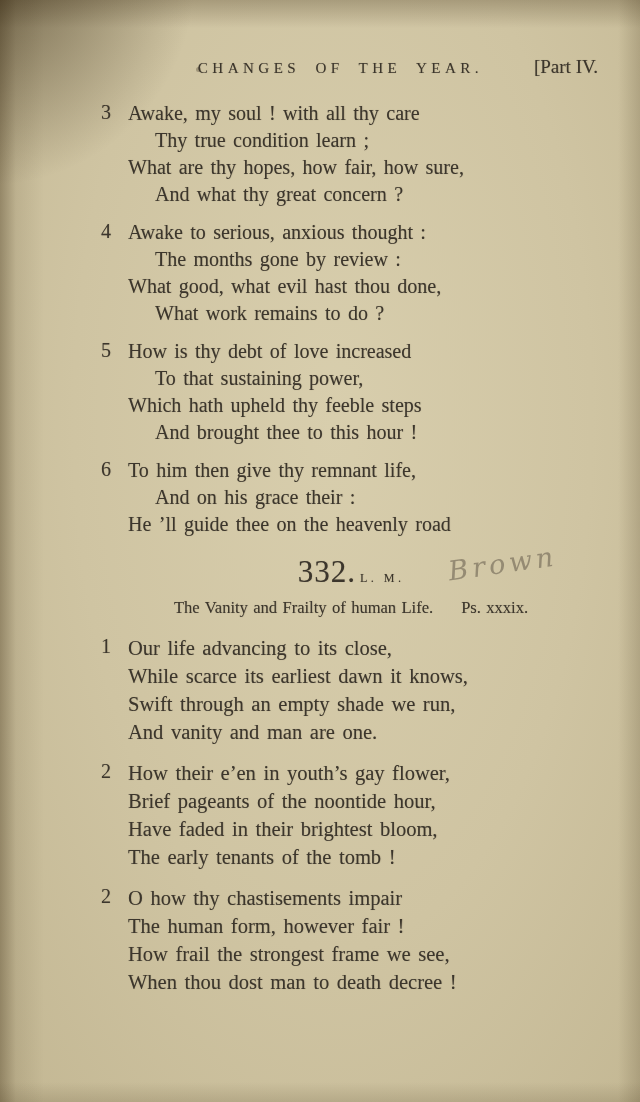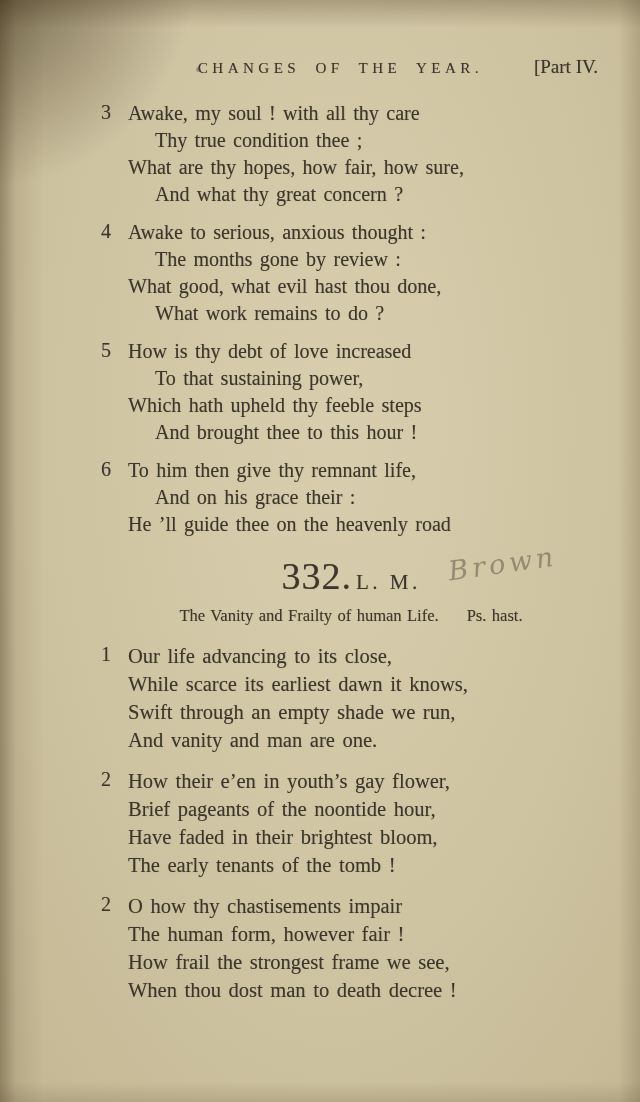--- a/index.html
+++ b/index.html
@@ -41,22 +41,22 @@
   .verse { position: relative; margin-bottom: 11px; }
   .vnum { position: absolute; left: -27px; top: 1px; font-size: 20px; }
   .vline { font-size: 20px; line-height: 27px; white-space: nowrap; word-spacing: 0.12em; }
   .vline.indent { padding-left: 27px; }
 
   .hymn2 .vline { font-size: 20.5px; line-height: 28px; }
   .hymn2 .verse { margin-bottom: 13px; }
 
   
   .hymn-heading { text-align: center; margin: 16px 0 8px; margin-left: -30px; white-space: nowrap; }
-  .hymn-number { font-size: 38px; letter-spacing: 1px; }
-  .hymn-meter { font-size: 21px; letter-spacing: 3.5px; margin-left: 0; }
+  .hymn-number { font-size: 31px; letter-spacing: 1px; }
+  .hymn-meter { font-size: 12px; letter-spacing: 3.5px; margin-left: 0; }
   .hymn-subtitle {
     display: flex; justify-content: center; gap: 28px;
     margin: 0 0 16px; margin-left: -30px;
     font-size: 16.5px; white-space: nowrap; word-spacing: 0.08em;
   }
 
   
   .annotation {
     position: absolute; top: 548px; left: 448px;
     font-family: "DejaVu Serif", serif; font-style: italic;
@@ -76,21 +76,21 @@
     <span class="speck"></span>
     <span class="header-title">CHANGES OF THE YEAR.</span>
     <span class="header-part">[Part IV.</span>
   </div>
 
   <div class="content">
 
     <div class="verse">
       <span class="vnum">3</span>
       <div class="vline">Awake, my soul ! with all thy care</div>
-      <div class="vline indent">Thy true condition thee ;</div>
+      <div class="vline indent">Thy true condition learn ;</div>
       <div class="vline">What are thy hopes, how fair, how sure,</div>
       <div class="vline indent">And what thy great concern ?</div>
     </div>
 
     <div class="verse">
       <span class="vnum">4</span>
       <div class="vline">Awake to serious, anxious thought :</div>
       <div class="vline indent">The months gone by review :</div>
       <div class="vline">What good, what evil hast thou done,</div>
       <div class="vline indent">What work remains to do ?</div>
@@ -111,21 +111,21 @@
       <div class="vline">He ’ll guide thee on the heavenly road</div>
     </div>
 
     <div class="hymn-heading">
       <span class="hymn-number">332.</span>
       <span class="hymn-meter">L. M.</span>
     </div>
 
     <div class="hymn-subtitle">
       <span>The Vanity and Frailty of human Life.</span>
-      <span>Ps. hast.</span>
+      <span>Ps. xxxix.</span>
     </div>
 
     <div class="hymn2">
       <div class="verse">
         <span class="vnum">1</span>
         <div class="vline">Our life advancing to its close,</div>
         <div class="vline">While scarce its earliest dawn it knows,</div>
         <div class="vline">Swift through an empty shade we run,</div>
         <div class="vline">And vanity and man are one.</div>
       </div>

